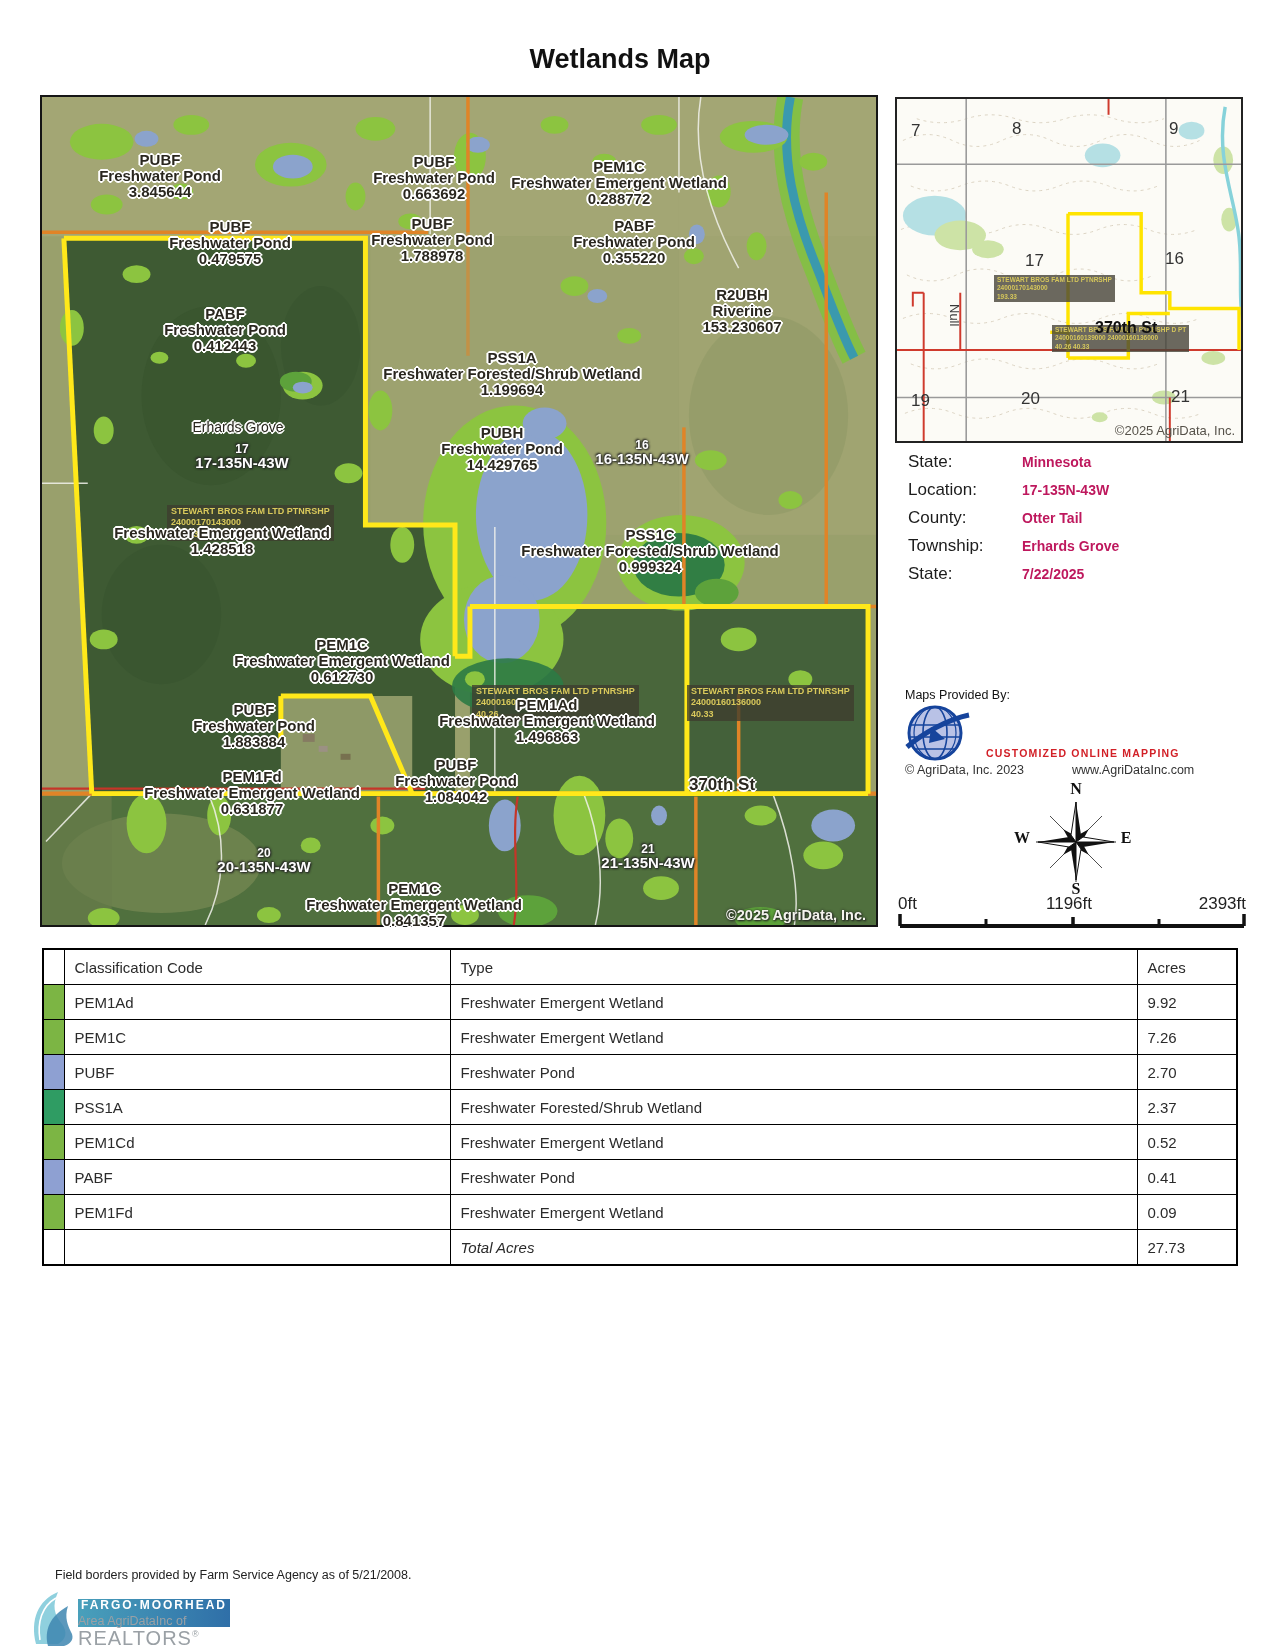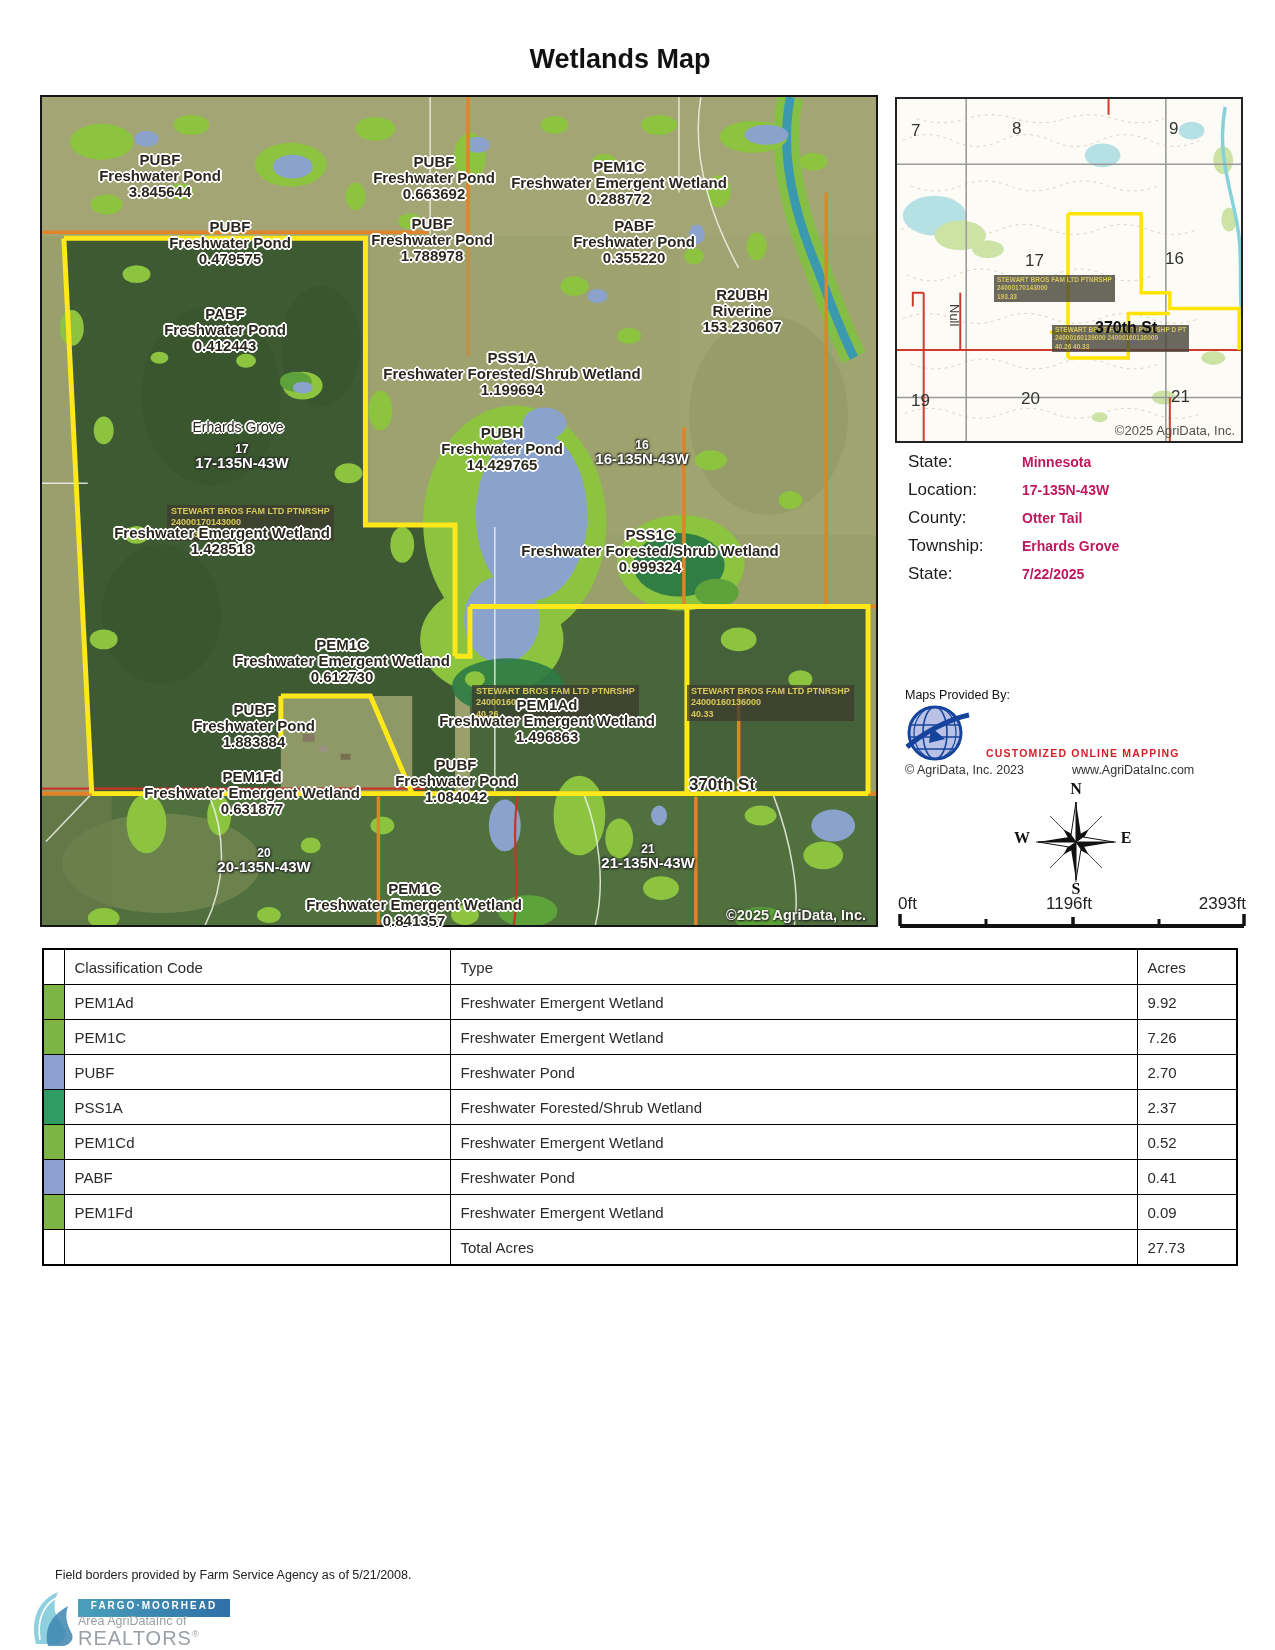--- a/index.html
+++ b/index.html
@@ -65,28 +65,28 @@
   .scalebar{position:absolute;left:898px;top:912px;}
   
   .legend{position:absolute;left:42px;top:948px;}
   table.leg{border-collapse:collapse;border:2.5px solid #000;table-layout:fixed;width:1194px;}
   table.leg th,table.leg td{border:1.4px solid #000;font-size:15px;color:#2b2b2b;
         font-weight:normal;text-align:left;padding:8px 10px;white-space:nowrap;overflow:hidden;
         height:18px;box-sizing:content-box;}
   td.swatch{width:21px;padding:0;background:var(--swatch,#ffffff);}
   th.swatch-h{width:21px;padding:0;background:#fff;}
   col.c-code{width:386px;}col.c-type{width:687px;}col.c-acres{width:100px;}
-  td.total-label-cell{text-align:right;}
+  td.total-label-cell{text-align:right;font-style:italic;}
   
   .datasource{position:absolute;left:42px;top:1342px;font-size:16.5px;color:#111;}
   .footnote{position:absolute;left:55px;top:1568px;font-size:12.5px;color:#222;}
   .fm-logo{position:absolute;left:28px;top:1590px;}
   .fm-icon{position:absolute;left:0;top:0;}
-  .fm-bar{position:absolute;left:50px;top:9px;width:152px;height:18px;
-          background:linear-gradient(90deg,#49a0bb,#2f6fa8);color:#fff;font-size:10px;
+  .fm-bar{position:absolute;left:50px;top:9px;width:152px;height:28px;
+          background:linear-gradient(90deg,#49a0bb,#2f6fa8);color:#fff;font-size:12px;
           font-weight:bold;letter-spacing:2px;text-align:center;line-height:13px;}
   .fm-line2{position:absolute;left:50px;top:24px;font-size:12.5px;color:#9aa0a5;white-space:nowrap;}
   .fm-line3{position:absolute;left:50px;top:37px;font-size:20px;color:#9aa0a5;letter-spacing:1px;white-space:nowrap;}
   .fm-line3 sup{font-size:9px;}
 </style>
 </head>
 <body>
 
 <div class="page">
 

